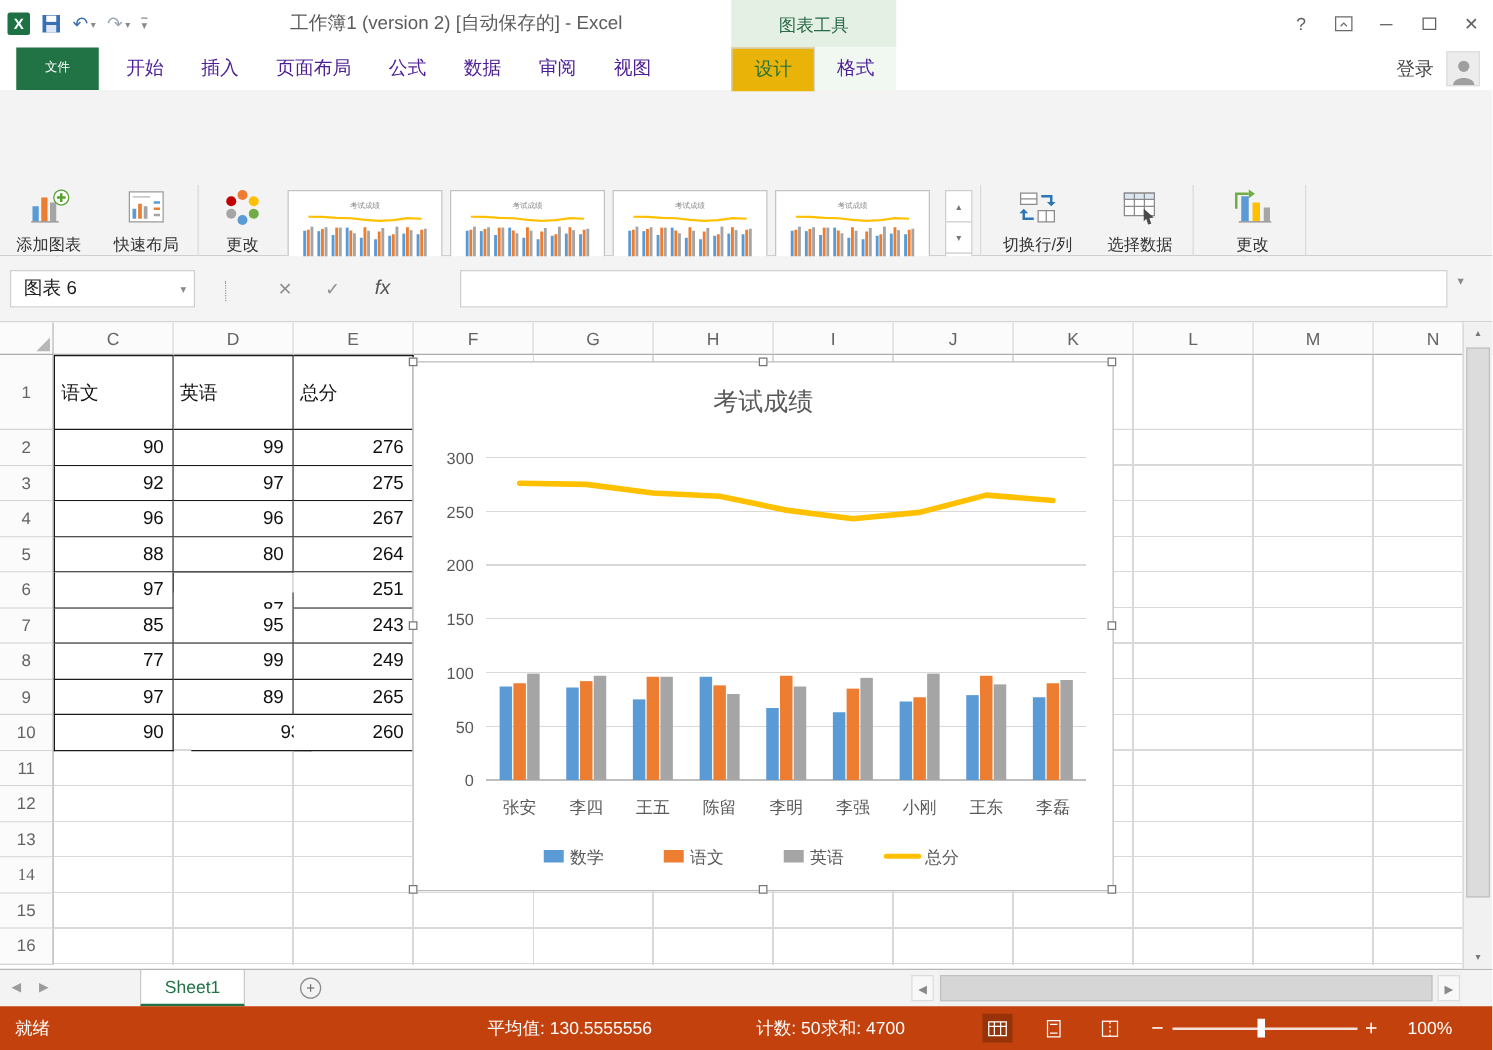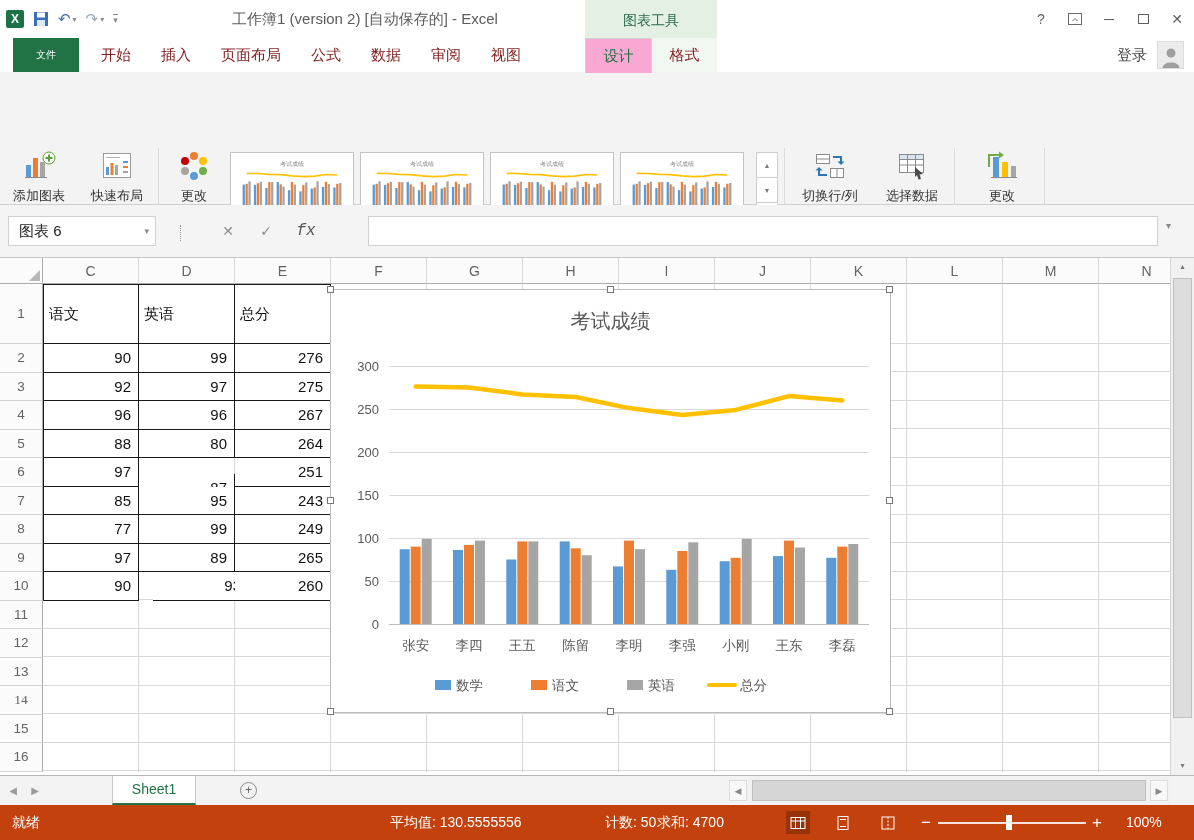--- a/index.html
+++ b/index.html
@@ -19,24 +19,24 @@
   .ctx-band{position:absolute;left:585px;top:0;width:132px;height:38px;background:#e3f0e3;color:#2b6a4a;font-size:14px;text-align:center;line-height:40px}
   .win-controls{position:absolute;right:0;top:0;height:38px;display:flex}
   .win-controls>div{width:34px;height:38px;display:flex;align-items:center;justify-content:center;color:#606060;font-size:14px}
   .maxbox{width:11px;height:10px;border:1px solid #5f5f5f}
 
   
   .tabrow{position:absolute;left:0;top:38px;width:1194px;height:34px;background:#fff}
   .ctx-band2{position:absolute;left:585px;top:0;width:132px;height:34px;background:#f1f8f1}
   .file-tab{position:absolute;left:13px;top:0;width:66px;height:34px;background:#217346;color:#fff;font-size:10px;text-align:center;line-height:34px}
   #main-tabs{position:absolute;left:86px;top:0;height:34px;display:flex}
-  .tab{padding:0 15px;line-height:34px;font-size:15px;color:#7f1d1d;white-space:nowrap}
+  .tab{padding:0 15px;line-height:34px;font-size:15px;color:#4c1d95;white-space:nowrap}
   #ctx-tabs{position:absolute;left:585px;top:0;width:132px;height:35px;display:flex;z-index:3}
   #ctx-tabs .tab{flex:1;text-align:center;padding:0}
-  #ctx-tabs .tab.active{background:#f9a8d4;border:1px solid #d2d2d2;border-bottom:none;color:#217346}
+  #ctx-tabs .tab.active{background:#eab308;border:1px solid #d2d2d2;border-bottom:none;color:#217346}
   .signin{position:absolute;right:10px;top:0;height:34px;display:flex;align-items:center;gap:10px}
   .signin .txt{font-size:15px;color:#444}
   .avatar{width:27px;height:28px;background:#ececec;border:1px solid #dcdcdc;display:flex;align-items:flex-end;justify-content:center}
 
   
   .ribbon{position:absolute;left:0;top:72px;width:1194px;height:133px;background:#f3f3f3;border-bottom:1px solid #cfcfcf}
   .big-btn{position:absolute;top:76px;height:100px;display:flex;flex-direction:column;align-items:center;font-size:13px;color:#333;text-align:center}
   .big-btn .icon{width:34px;height:34px;margin:1px 0 5px;display:flex;align-items:center;justify-content:center}
   .big-btn .bl{white-space:pre-line;line-height:16px}
   .big-btn .dd-arrow{font-size:9px;color:#666;margin-top:2px}
@@ -49,21 +49,21 @@
   .gal-btn.more{line-height:10px;padding-top:5px}
   .gal-btn.more .bar{display:block;width:10px;border-top:1px solid #777;margin:0 auto 2px}
   .collapse{position:absolute;left:1158px;top:182px;width:24px;height:18px;text-align:center;color:#666;font-size:12px}
 
   
   .fbar{position:absolute;left:0;top:205px;width:1194px;height:53px;background:#f4f4f4;border-bottom:1px solid #c9c9c9}
   .namebox{position:absolute;left:8px;top:11px;width:148px;height:30px;background:#fff;border:1px solid #d0d0d0;font-size:15px;line-height:28px;color:#222;padding-left:10px}
   .nb-dd{position:absolute;right:6px;top:0;font-size:9px;color:#8a8a8a}
   .fb-sep{position:absolute;left:180px;top:20px;height:16px;border-left:1px dotted #9a9a9a}
   .fb-btn{position:absolute;top:11px;width:32px;height:30px;text-align:center;line-height:30px;color:#8f8f8f;font-size:14px}
-  .fb-fx{font-family:Liberation Mono, monospace;font-style:italic;color:#555;font-size:16px}
+  .fb-fx{font-family:Liberation Sans, sans-serif;font-style:italic;color:#555;font-size:16px}
   .formula-input{position:absolute;left:368px;top:11px;width:790px;height:30px;background:#fff;border:1px solid #d0d0d0}
   .fb-expand{position:absolute;left:1166px;top:15px;font-size:10px;color:#8a8a8a}
 
   
   .sheet-area{position:absolute;left:0;top:258px;width:1194px;height:517px;background:#fff;overflow:hidden}
   .corner{position:absolute;left:0;top:0;width:43px;height:26px;background:#fbfbfb;border-right:1px solid #ababab;border-bottom:1px solid #ababab}
   .corner .tri{position:absolute;right:2px;bottom:2px;width:0;height:0;border-left:11px solid transparent;border-bottom:11px solid #b8b8b8}
   .colhead{position:absolute;top:0;height:26px;line-height:26px;text-align:center;font-size:14px;color:#636363;background:#fbfbfb;border-right:1px solid #d4d4d4;border-bottom:1px solid #ababab}
   .rowhead{position:absolute;left:0;width:43px;text-align:center;font-size:13.5px;color:#636363;background:#fbfbfb;border-right:1px solid #ababab;border-bottom:1px solid #d4d4d4;display:flex;align-items:center;justify-content:center}
   .vlines{position:absolute;left:43px;top:26px;width:1127px;height:488px;background:repeating-linear-gradient(90deg,transparent 0px,transparent 95px,#d9d9d9 95px,#d9d9d9 96px)}

